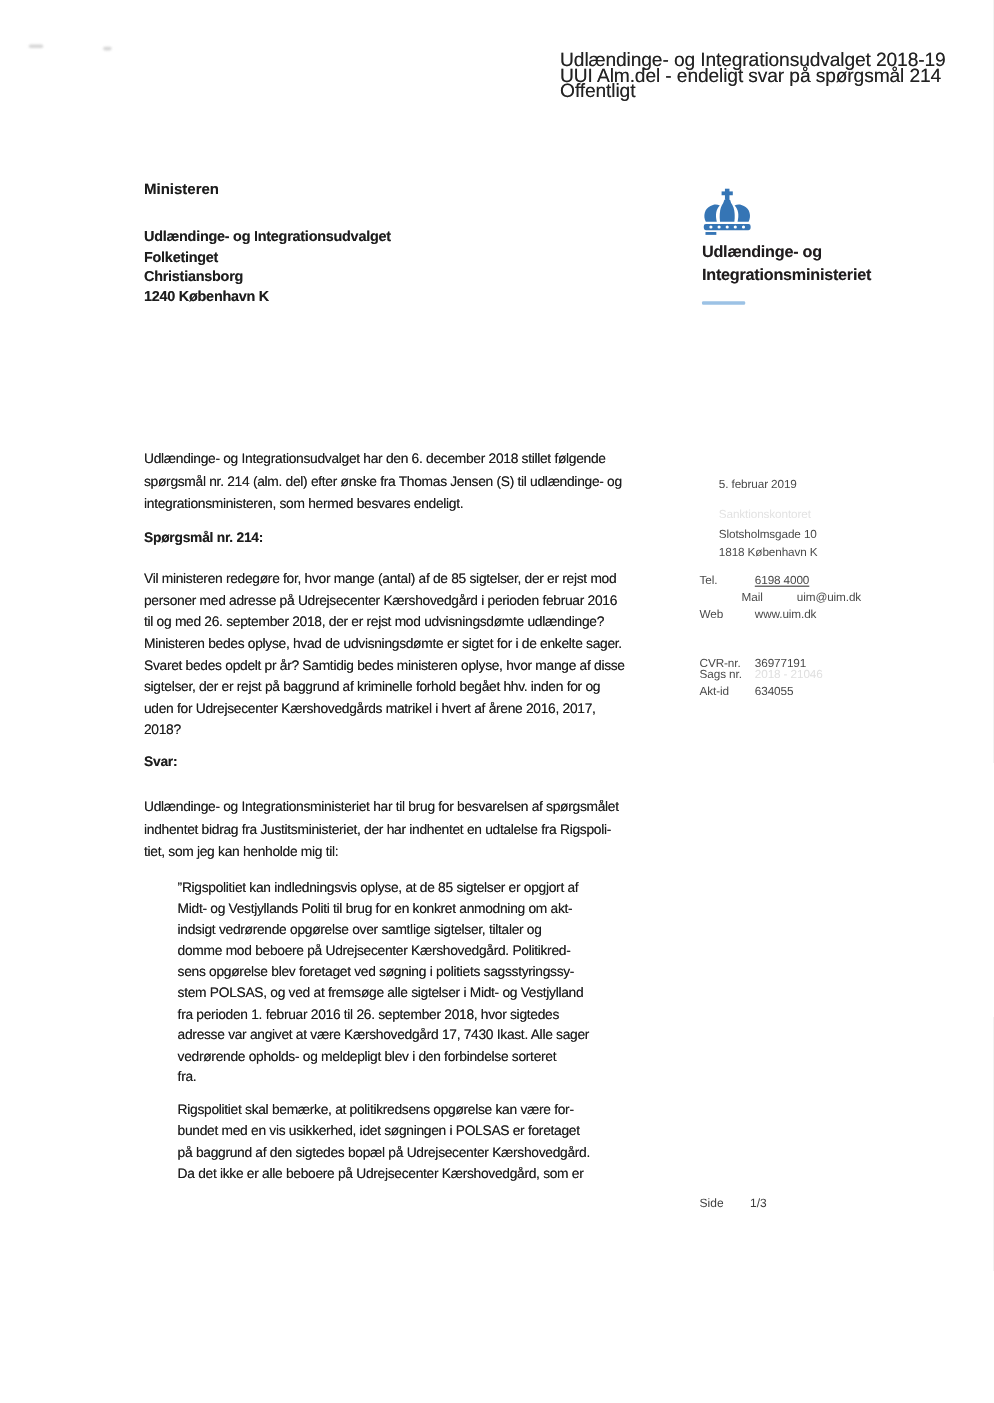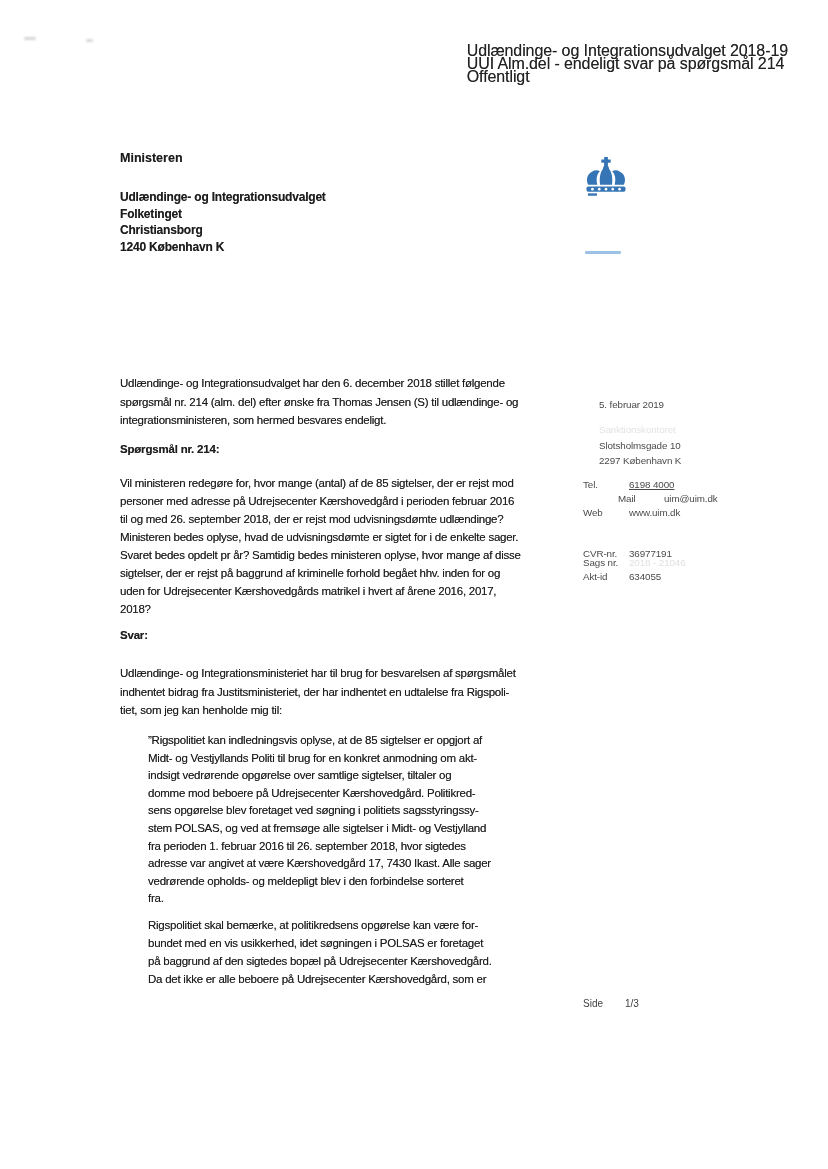--- a/index.html
+++ b/index.html
@@ -113,20 +113,22 @@
       </g>
       <g fill="#ffffff">
         <circle cx="10.5" cy="46.2" r="1.9"></circle>
         <circle cx="20.3" cy="46.2" r="1.9"></circle>
         <circle cx="30" cy="46.2" r="1.9"></circle>
         <circle cx="39.7" cy="46.2" r="1.9"></circle>
         <circle cx="49.5" cy="46.2" r="1.9"></circle>
       </g>
     </svg>
   </div>
+  <div class="ministry-name pre">Udlændinge- og
+Integrationsministeriet</div>
   <div class="ministry-underline"></div>
 
   <div class="intro body-text pre">Udlændinge- og Integrationsudvalget har den 6. december 2018 stillet følgende
 spørgsmål nr. 214 (alm. del) efter ønske fra Thomas Jensen (S) til udlændinge- og
 integrationsministeren, som hermed besvares endeligt.</div>
   <div class="q-heading">Spørgsmål nr. 214:</div>
   <div class="question body-text pre">Vil ministeren redegøre for, hvor mange (antal) af de 85 sigtelser, der er rejst mod
 personer med adresse på Udrejsecenter Kærshovedgård i perioden februar 2016
 til og med 26. september 2018, der er rejst mod udvisningsdømte udlændinge?
 Ministeren bedes oplyse, hvad de udvisningsdømte er sigtet for i de enkelte sager.
@@ -149,21 +151,21 @@
 vedrørende opholds- og meldepligt blev i den forbindelse sorteret
 fra.</div>
   <div class="quote2 body-text pre">Rigspolitiet skal bemærke, at politikredsens opgørelse kan være for-
 bundet med en vis usikkerhed, idet søgningen i POLSAS er foretaget
 på baggrund af den sigtedes bopæl på Udrejsecenter Kærshovedgård.
 Da det ikke er alle beboere på Udrejsecenter Kærshovedgård, som er</div>
 
   <div class="info info-date">5. februar 2019</div>
   <div class="info info-dept">Sanktionskontoret</div>
   <div class="info info-addr pre">Slotsholmsgade 10
-2297 København K</div>
+1818 København K</div>
 
   <div class="info-row r-tel">
     <span class="lbl">Tel.</span><span>6198 4000</span>
   </div>
   <div class="info-row r-mail">
     <span class="lbl">Mail</span><span>uim@uim.dk</span>
   </div>
   <div class="info-row r-web">
     <span class="lbl">Web</span><span>www.uim.dk</span>
   </div>

